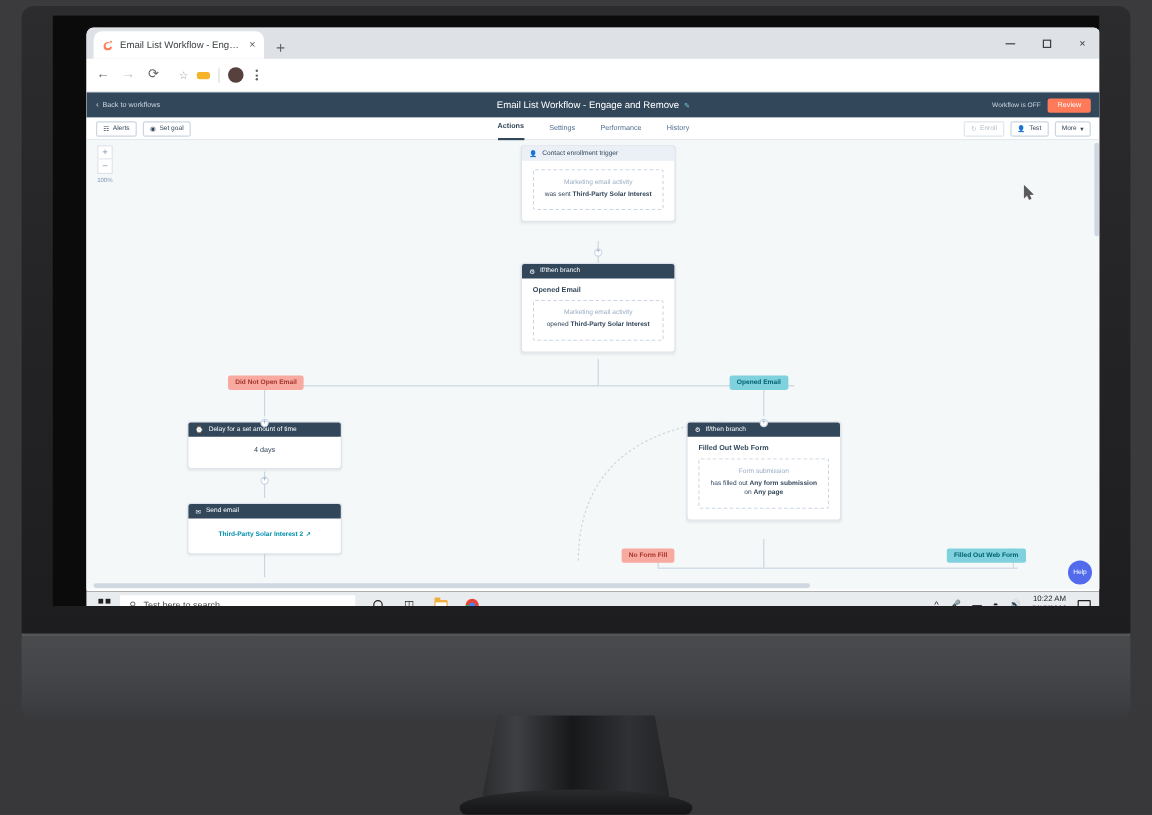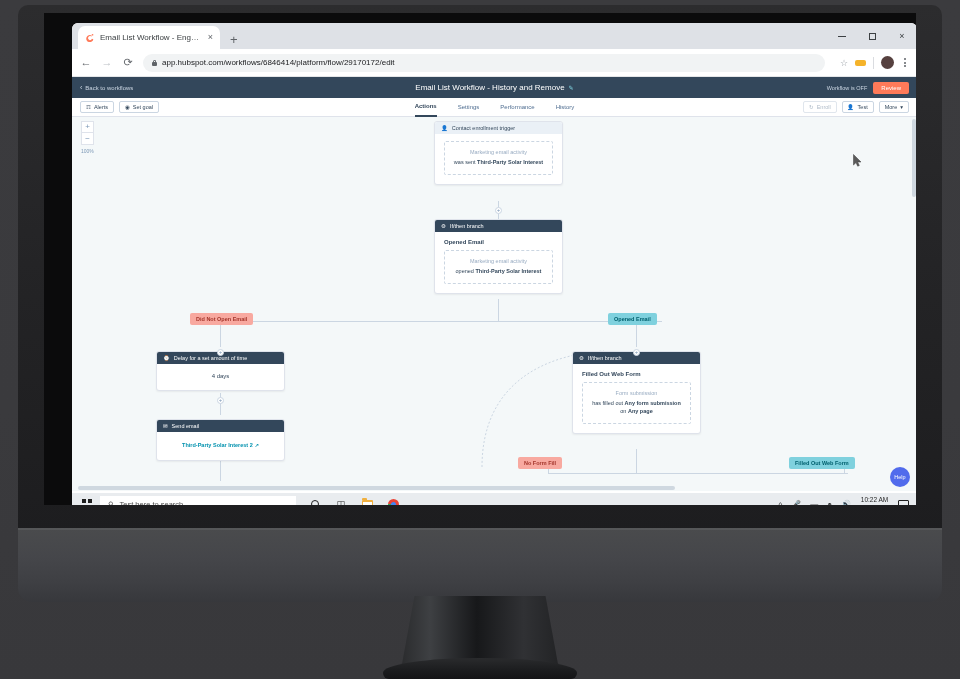--- a/index.html
+++ b/index.html
@@ -254,27 +254,20 @@
                 <i class="sq"></i>
               </span>
             <span class="wc">×</span>
           </div>
         </div>
 
         <div class="omnirow">
           <span class="navbtn">←</span>
           <span class="navbtn dim">→</span>
           <span class="navbtn">⟳</span>
-          <div class="omnibox" title="Search Google or type a URL">
-            <span class="lock">
-                <i class="shackle"></i>
-                <i class="body"></i>
-              </span>
-            <span>app.hubspot.com/workflows/6846414/platform/flow/29170172/edit</span>
-          </div>
           <div class="omniicons">
             <span class="star">☆</span>
             <span class="ext-pill"></span>
             <span class="divider-v"></span>
             <span class="avatar"></span>
             <span class="kebab">
                 <i></i>
                 <i></i>
                 <i></i>
               </span>
@@ -282,21 +275,21 @@
         </div>
 
         <div id="app">
 
           <div class="hs-topbar">
             <span class="back-link">
               <span class="chev-left">‹</span>
               <span>Back to workflows</span>
             </span>
             <div class="hs-title">
-              <span>Email List Workflow - History and Remove</span>
+              <span>Email List Workflow - Engage and Remove</span>
               <span class="pencil">✎</span>
             </div>
             <div class="topbar-right">
               <span class="wf-status">Workflow is OFF</span>
               <span class="btn-review">Review</span>
             </div>
           </div>
 
           <div class="hs-subbar">
             <span class="mini-btn">

